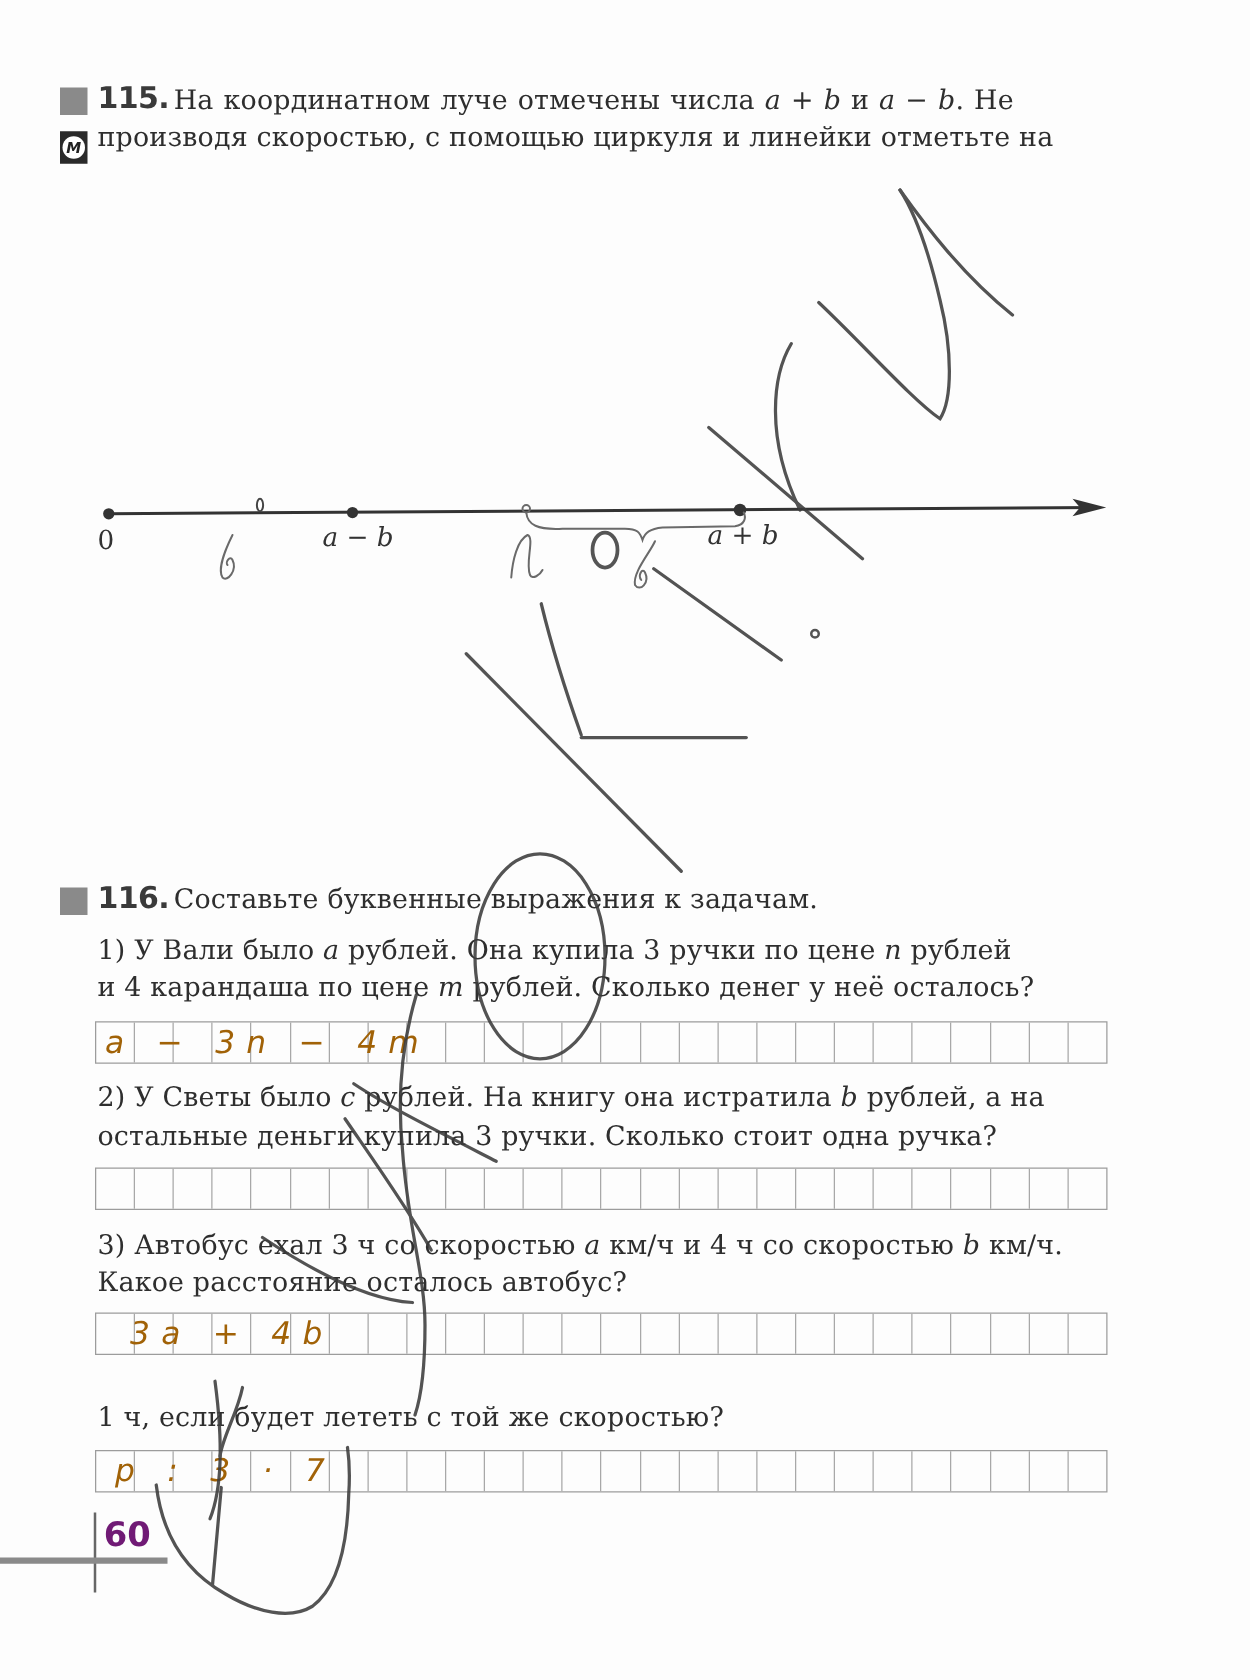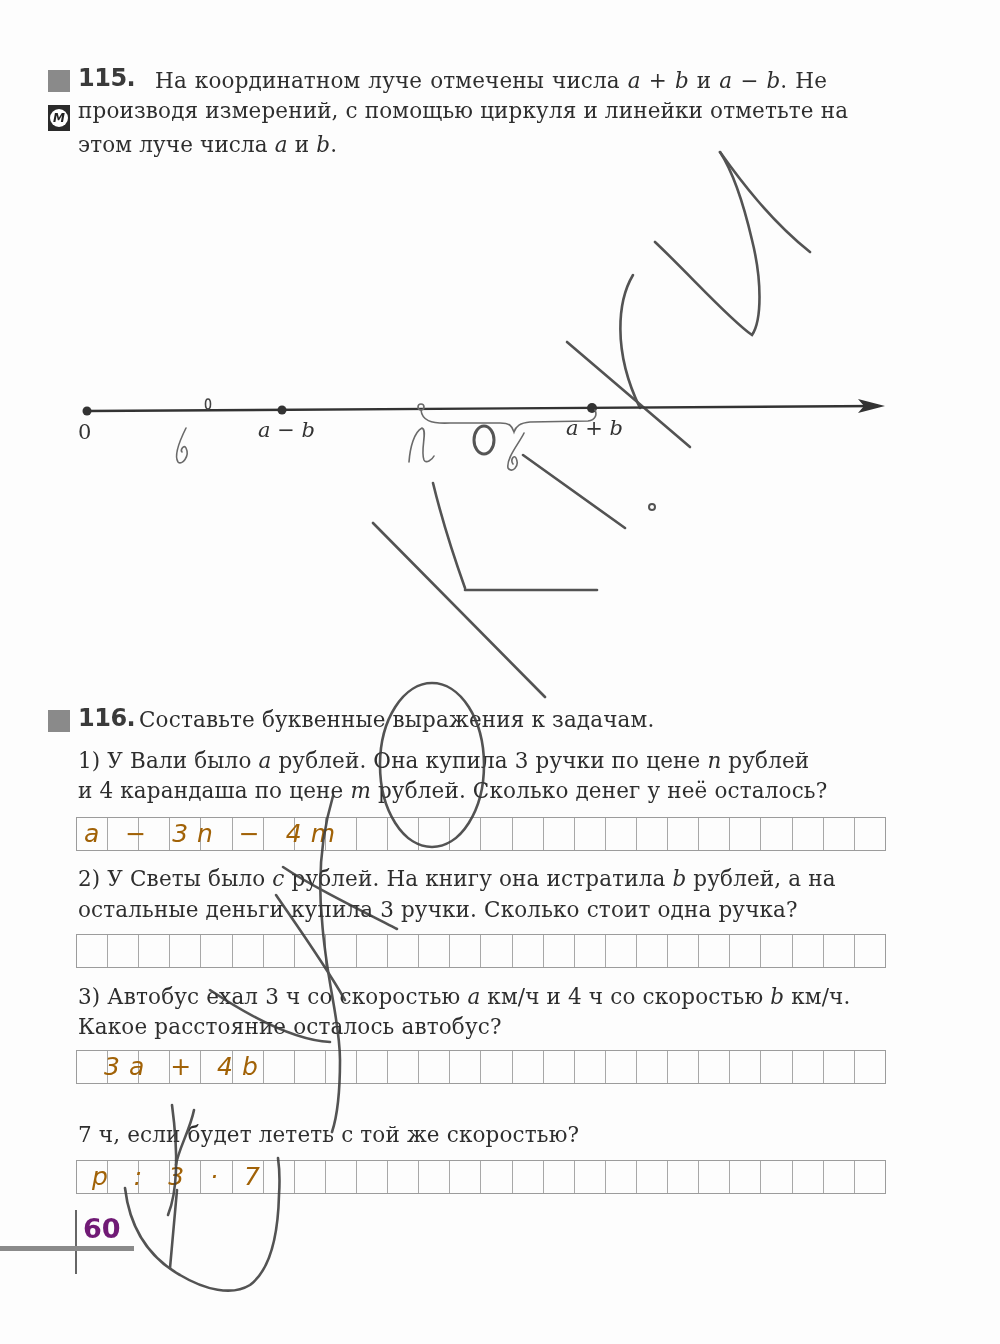--- a/index.html
+++ b/index.html
@@ -113,26 +113,25 @@
       pointer-events: none;
     }
   </style>
 </head>
 <body>
 
 <div class="page">
 
   <div class="task-marker" style="left:48px; top:70px;"></div>
   <div class="task-num" style="left:78px; top:64px;">115.</div>
-  <div class="text-line" style="left:155px; top:66px; word-spacing:1px;">На координатном луче отмечены числа <span class="var">a</span> + <span class="var">b</span> и <span class="var">a</span> − <span class="var">b</span>. Не</div>
+  <div class="text-line" style="left:139px; top:66px; word-spacing:1px;">На координатном луче отмечены числа <span class="var">a</span> + <span class="var">b</span> и <span class="var">a</span> − <span class="var">b</span>. Не</div>
   <div class="m-icon">
       <span>М</span>
     </div>
-  <div class="text-line" style="left:78px; top:96px;">производя измерений, с помощью циркуля и линейки отметьте на</div>
-  <div class="text-line" style="left:78px; top:130px;">этом луче числа <span class="var">a</span> и <span class="var">b</span>.</div>
+  <div class="text-line" style="left:78px; top:96px;">производя скоростью, с помощью циркуля и линейки отметьте на</div>
 
   <div class="axis-label" style="left:78px; top:420px;">0</div>
   <div class="axis-label var" style="left:258px; top:418px;">a − b</div>
   <div class="axis-label var" style="left:566px; top:416px;">a + b</div>
 
   <div class="task-marker" style="left:48px; top:710px;"></div>
   <div class="task-num" style="left:78px; top:704px;">116.</div>
   <div class="text-line" style="left:139px; top:705px;">Составьте буквенные выражения к задачам.</div>
 
   <div class="text-line" style="left:78px; top:746px;">1) У Вали было <span class="var">a</span>  рублей. Она купила 3 ручки по цене  <span class="var">n</span>  рублей</div>
@@ -223,21 +222,21 @@
       <div class="grid-cell"></div>
       <div class="grid-cell"></div>
       <div class="grid-cell"></div>
       <div class="grid-cell"></div>
       <div class="grid-cell"></div>
       <div class="grid-cell"></div>
       <div class="grid-cell"></div>
     </div>
   <div class="answer" style="left:104px; top:1052px;">3a + 4b</div>
 
-  <div class="text-line" style="left:78px; top:1120px;">7 ч, если будет лететь с той же скоростью?</div>
+  <div class="text-line" style="left:78px; top:1120px;">1 ч, если будет лететь с той же скоростью?</div>
   <div class="grid-row" style="top:1160px;">
       <div class="grid-cell"></div>
       <div class="grid-cell"></div>
       <div class="grid-cell"></div>
       <div class="grid-cell"></div>
       <div class="grid-cell"></div>
       <div class="grid-cell"></div>
       <div class="grid-cell"></div>
       <div class="grid-cell"></div>
       <div class="grid-cell"></div>

